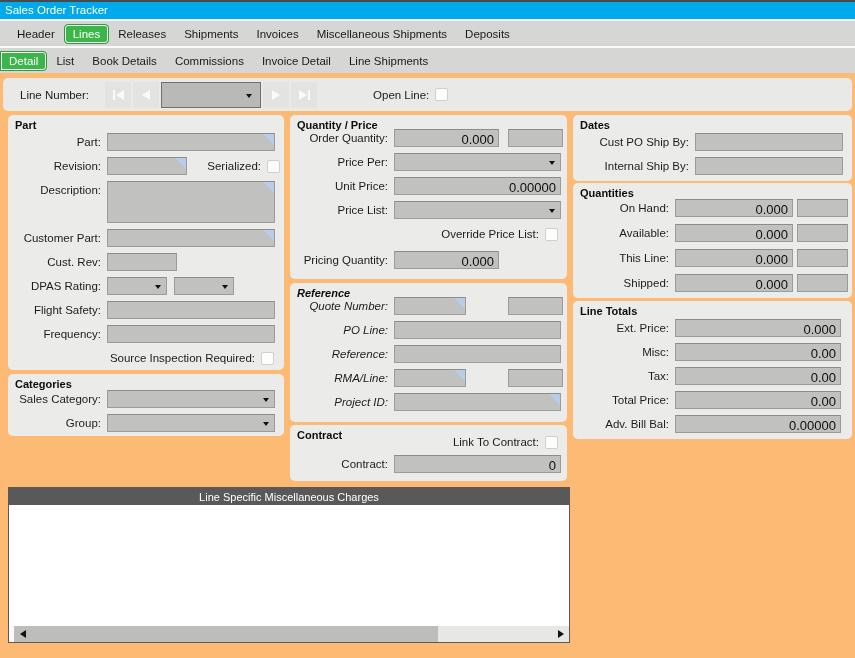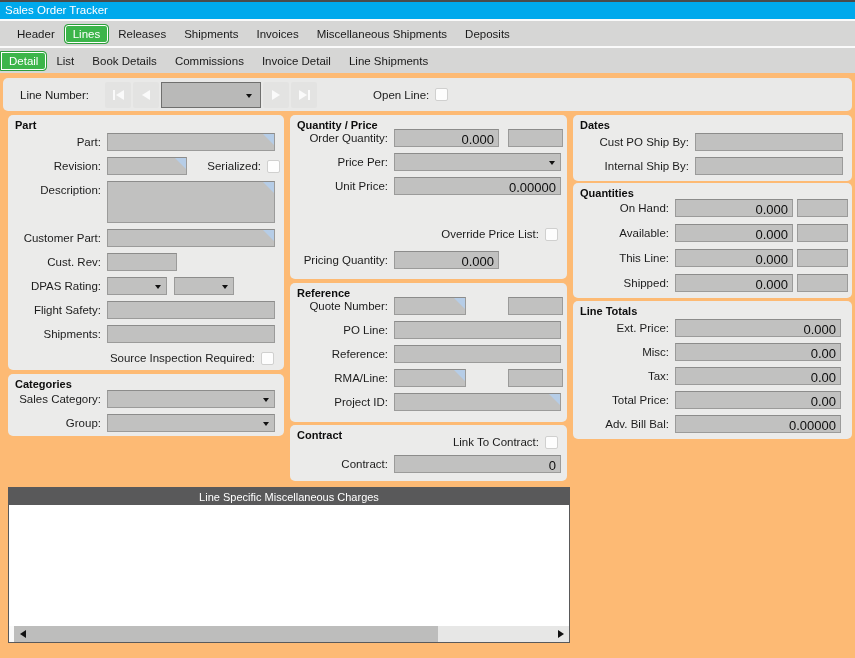--- a/index.html
+++ b/index.html
@@ -157,21 +157,21 @@
       <div class="field" style="width:60px; margin-left:7px">
         <span></span>
         <span class="caret"></span>
       </div>
     </div>
     <div class="row" style="top:186px">
       <span class="lab" style="width:95px">Flight Safety:</span>
       <div class="field" style="width:168px"></div>
     </div>
     <div class="row" style="top:210px">
-      <span class="lab" style="width:95px">Shipments:</span>
+      <span class="lab" style="width:95px">Frequency:</span>
       <div class="field" style="width:168px"></div>
     </div>
     <div class="row" style="top:234px; justify-content:flex-end; padding-right:6px">
       <span class="lab">Source Inspection Required:</span>
       <span class="check"></span>
     </div>
   </div>
 
   <div class="group" style="left:8px; top:374px; width:276px; height:62px;">
     <div class="gtitle">Categories</div>
@@ -202,31 +202,38 @@
       <span class="lab" style="width:100px">Price Per:</span>
       <div class="field" style="width:167px">
         <span></span>
         <span class="caret"></span>
       </div>
     </div>
     <div class="row" style="top:62px">
       <span class="lab" style="width:100px">Unit Price:</span>
       <div class="field num" style="width:167px">0.00000</div>
     </div>
+    <div class="row" style="top:86px">
+      <span class="lab" style="width:100px">Price List:</span>
+      <div class="field" style="width:167px">
+        <span></span>
+        <span class="caret"></span>
+      </div>
+    </div>
     <div class="row" style="top:110px; justify-content:flex-end; padding-right:5px">
       <span class="lab">Override Price List:</span>
       <span class="check"></span>
     </div>
     <div class="row" style="top:136px">
       <span class="lab" style="width:100px">Pricing Quantity:</span>
       <div class="field num" style="width:105px">0.000</div>
     </div>
   </div>
 
-  <div class="group" style="left:290px; top:283px; width:277px; height:139px;">
+  <div class="group" style="left:290px; top:283px; width:277px; height:139px;font-style:italic;">
     <div class="gtitle">Reference</div>
     <div class="row" style="top:14px">
       <span class="lab" style="width:100px">Quote Number:</span>
       <div class="field corner" style="width:72px"></div>
       <div class="field spacer" style="width:55px"></div>
     </div>
     <div class="row" style="top:38px">
       <span class="lab" style="width:100px">PO Line:</span>
       <div class="field" style="width:167px"></div>
     </div>

